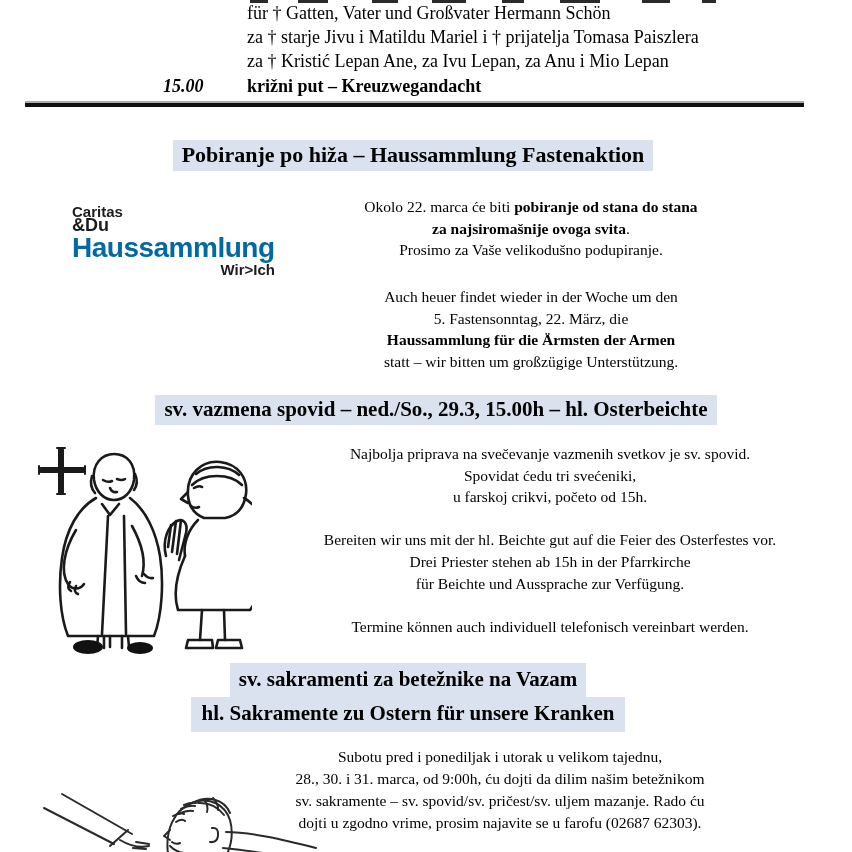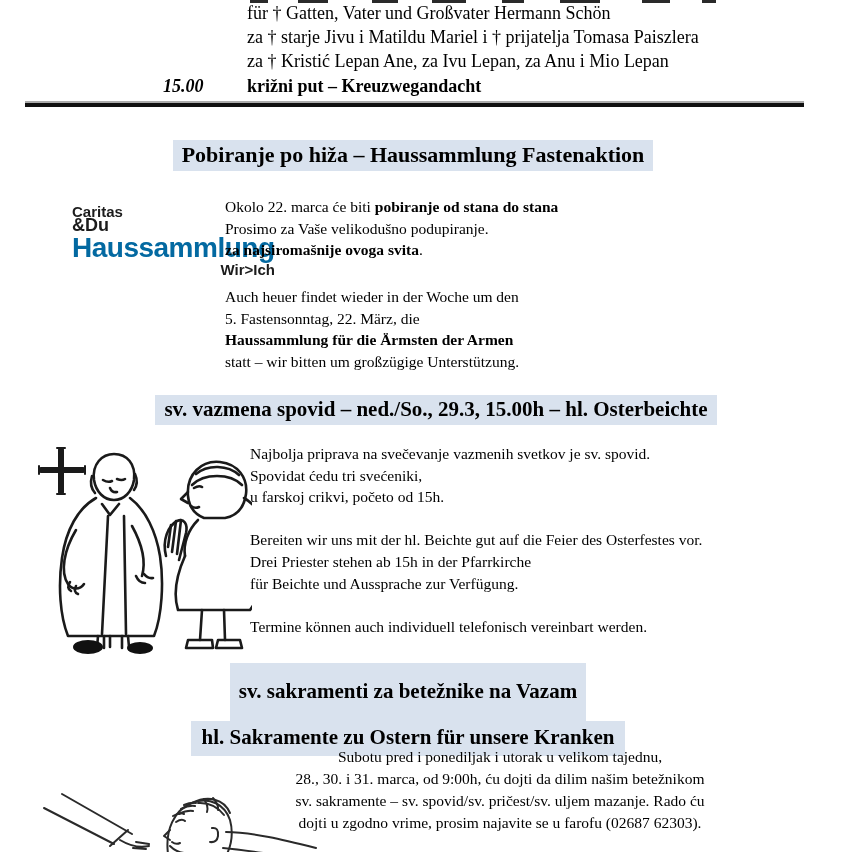--- a/index.html
+++ b/index.html
@@ -24,21 +24,21 @@
 
   
   .logo{position:absolute;left:72px;top:205px;width:215px;font-family:"Liberation Sans",sans-serif;
         font-weight:bold;color:#1c1c1c;}
   .logo .l1{font-size:15px;line-height:13px;letter-spacing:0;}
   .logo .l2{font-size:18px;line-height:15px;}
   .logo .main{font-size:28px;line-height:30px;color:#0369a1;letter-spacing:-0.5px;white-space:nowrap;}
   .logo .tag{font-size:15px;line-height:14px;text-align:right;padding-right:12px;}
 
   
-  .para{position:absolute;font-size:15.5px;line-height:21.6px;}
+  .para{position:absolute;text-align:center;font-size:15.5px;line-height:21.6px;}
   .para .b{font-weight:bold;}
   .sp{height:21.6px;}
 
   .para4{position:absolute;text-align:center;font-size:15.5px;line-height:22px;}
 
   .illus{position:absolute;}
   svg{display:block;}
 </style>
 </head>
 <body>
@@ -70,22 +70,22 @@
 
   <div class="logo">
     <div class="l1">Caritas</div>
     <div class="l2">&amp;Du</div>
     <div class="main">Haussammlung</div>
     <div class="tag">Wir&gt;Ich</div>
   </div>
 
   <div class="para" style="left:225px;top:196px;width:612px">
     <div><span>Okolo 22. marca će biti </span><span class="b">pobiranje od stana do stana</span></div>
+    <div><span class="b">za najsiromašnije ovoga svita</span><span>.</span></div>
     <div>Prosimo za Vaše velikodušno podupiranje.</div>
-    <div><span class="b">za najsiromašnije ovoga svita</span><span>.</span></div>
   </div>
 
   <div class="para" style="left:225px;top:286px;width:612px">
     <div>Auch heuer findet wieder in der Woche um den</div>
     <div>5. Fastensonntag, 22. März, die</div>
     <div class="b">Haussammlung für die Ärmsten der Armen</div>
     <div>statt – wir bitten um großzügige Unterstützung.</div>
   </div>
 
   <div class="h-wrap" style="left:0;top:395px;width:872px">
@@ -149,21 +149,21 @@
     <div>u farskoj crikvi, početo od 15h.</div>
     <div class="sp"></div>
     <div>Bereiten wir uns mit der hl. Beichte gut auf die Feier des Osterfestes vor.</div>
     <div>Drei Priester stehen ab 15h in der Pfarrkirche</div>
     <div>für Beichte und Aussprache zur Verfügung.</div>
     <div class="sp"></div>
     <div>Termine können auch individuell telefonisch vereinbart werden.</div>
   </div>
 
   <div class="h-wrap" style="left:0;top:663px;width:816px;line-height:31px">
-    <div><span class="hl" style="padding:14px 9px"><span class="h2-txt">sv. sakramenti za betežnike na Vazam</span></span></div>
+    <div><span class="hl" style="padding:2px 9px"><span class="h2-txt">sv. sakramenti za betežnike na Vazam</span></span></div>
     <div style="margin-top:-1px"><span class="hl" style="padding:2px 11px"><span class="h2-txt">hl. Sakramente zu Ostern für unsere Kranken</span></span></div>
   </div>
 
   <div class="para4" style="left:90px;top:746px;width:820px">
     <div>Subotu pred i ponediljak i utorak u velikom tajednu,</div>
     <div>28., 30. i 31. marca, od 9:00h, ću dojti da dilim našim betežnikom</div>
     <div>sv. sakramente – sv. spovid/sv. pričest/sv. uljem mazanje. Rado ću</div>
     <div>dojti u zgodno vrime, prosim najavite se u farofu (02687 62303).</div>
   </div>
 

